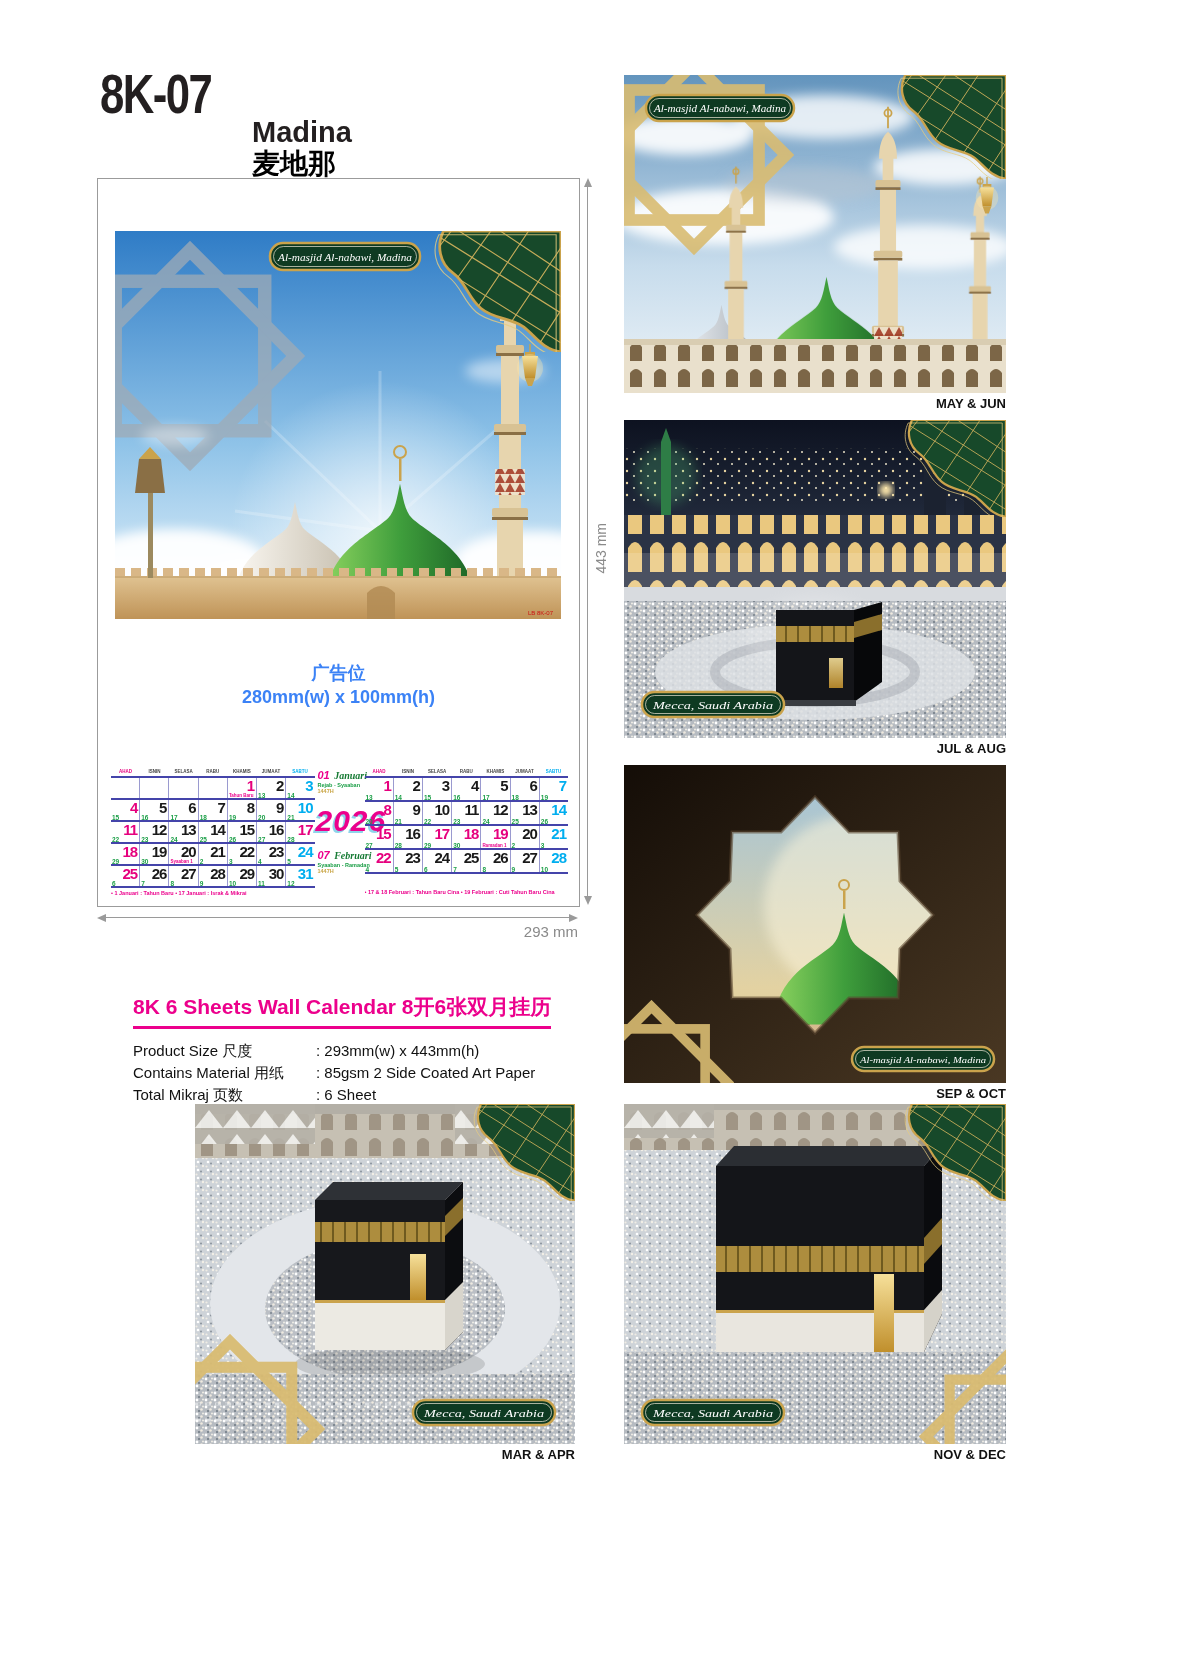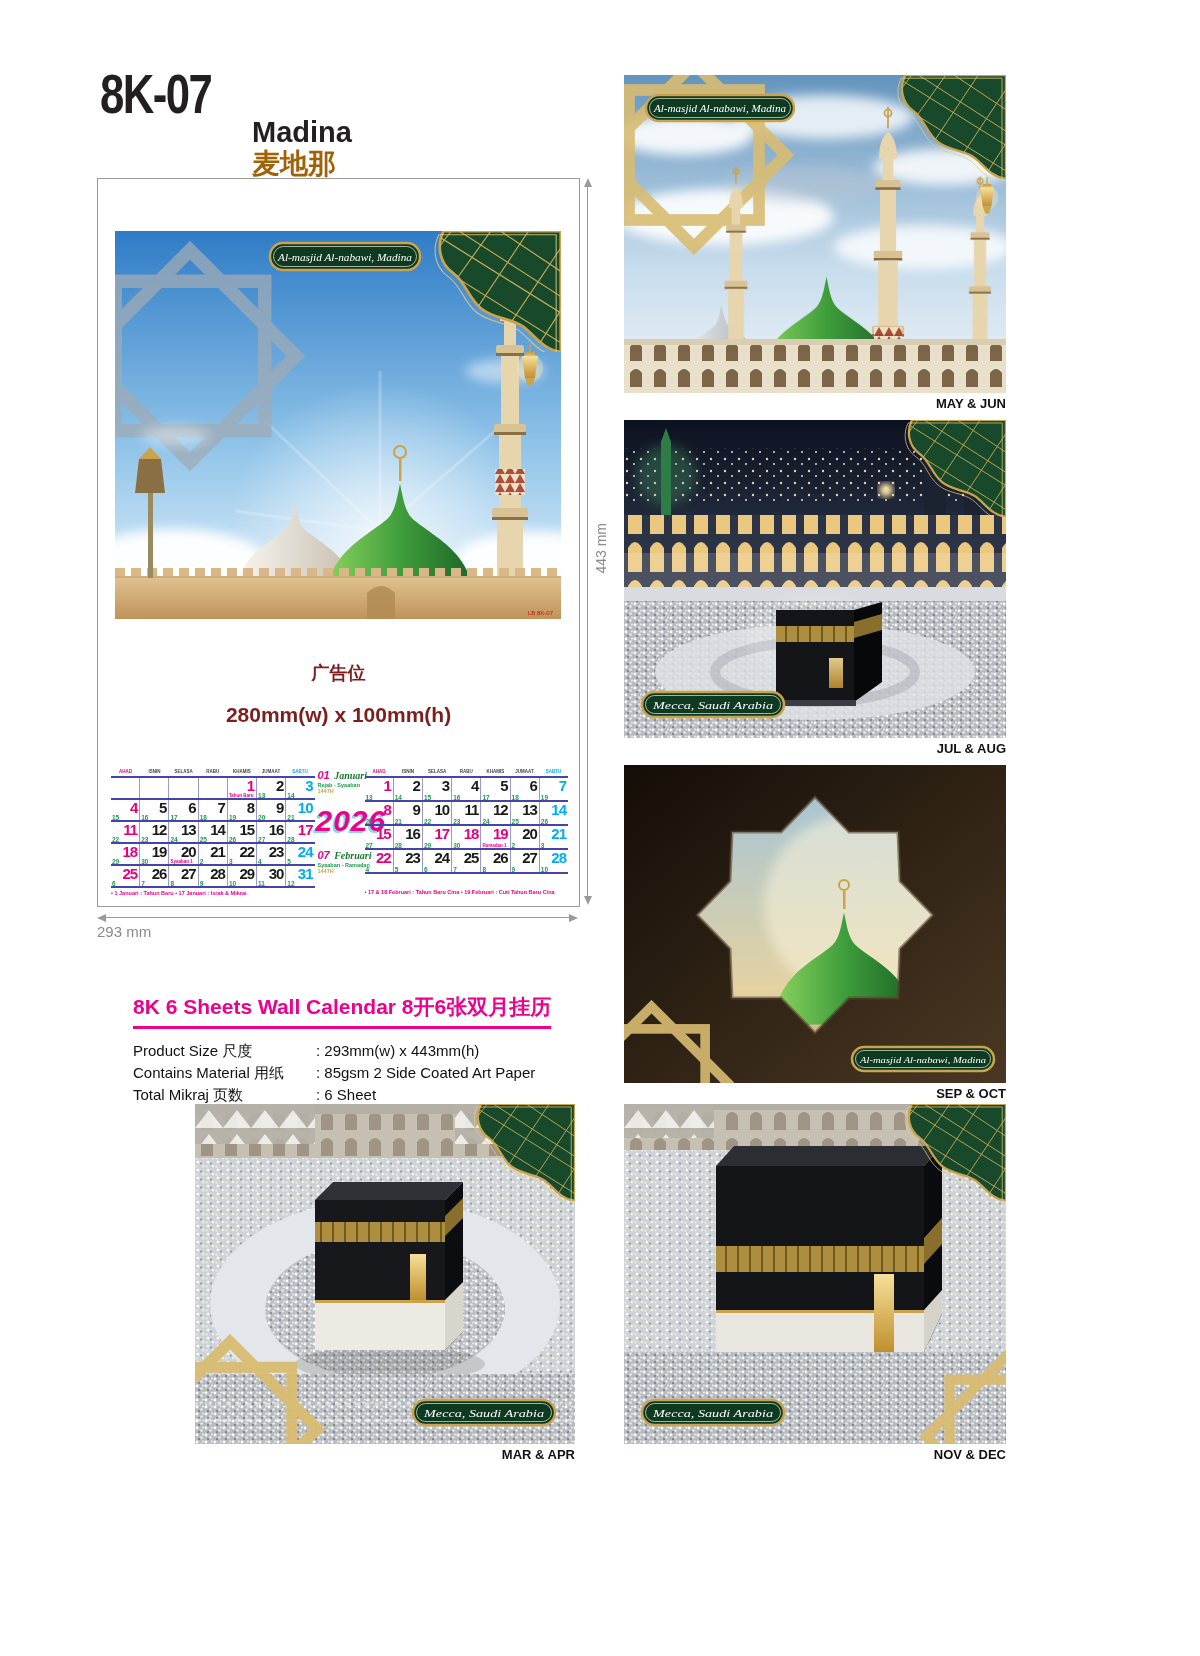--- a/index.html
+++ b/index.html
@@ -5,30 +5,30 @@
   html,body{margin:0;padding:0;background:#fff;}
   .page{position:relative;width:1200px;height:1656px;background:#ffffff;
         font-family:"Liberation Sans",sans-serif;overflow:hidden;}
 
   
   .hdr{position:absolute;left:100px;top:66px;}
   .hdr-code{font-size:56px;font-weight:800;color:#231f20;letter-spacing:-2px;
             transform:scaleX(.78);transform-origin:left top;line-height:1;}
   .hdr-sub{position:absolute;left:152px;top:4px;white-space:nowrap;margin-top:47px;}
   .hdr-en{font-size:29px;font-weight:bold;color:#231f20;line-height:1.05;}
-  .hdr-zh{font-size:28px;font-weight:bold;color:#a16207;line-height:1.2;}
+  .hdr-zh{font-size:28px;font-weight:bold;color:#000000;line-height:1.2;}
 
   
   .preview-box{position:absolute;left:97px;top:178px;width:481px;height:727px;
                border:1px solid #9b9b9b;background:#fff;}
   .photo-main{position:absolute;left:17px;top:52px;width:446px;height:388px;}
-  .ad{position:absolute;left:0;top:482px;width:100%;text-align:center;color:#7f1d1d;}
+  .ad{position:absolute;left:0;top:482px;width:100%;text-align:center;color:#3b82f6;}
   .ad-zh{font-size:18px;font-weight:bold;}
   .ad-en{font-size:16px;font-weight:bold;margin-top:1px;}
-  .ad-size{font-size:21px;font-weight:bold;margin-top:18px;}
+  .ad-size{font-size:18px;font-weight:bold;margin-top:2px;}
 
   
   .cal-strip{position:absolute;left:13px;top:588px;width:457px;height:128px;display:flex;}
   .cal-table{width:205px;display:flex;flex-direction:column;}
   .cal-wd{display:flex;height:9px;border-bottom:2px solid #4444aa;}
   .cal-wd span{flex:1;font-size:4.5px;font-weight:bold;text-align:center;
                white-space:nowrap;overflow:hidden;line-height:9px;}
   .cal-row{display:flex;height:22px;border-bottom:2px solid #4444aa;}
   .cal-cell{flex:1;position:relative;border-right:1px solid #9a9ad0;}
   .cal-cell:last-child{border-right:none;}
@@ -60,21 +60,21 @@
   .arr.up{left:0;top:0;border-left:4px solid transparent;border-right:4px solid transparent;
           border-bottom:9px solid #9a9a9a;}
   .arr.dn{left:0;bottom:0;border-left:4px solid transparent;border-right:4px solid transparent;
           border-top:9px solid #9a9a9a;}
   .arr.lf{left:0;top:0;border-top:4px solid transparent;border-bottom:4px solid transparent;
           border-right:9px solid #9a9a9a;}
   .arr.rt{right:0;top:0;border-top:4px solid transparent;border-bottom:4px solid transparent;
           border-left:9px solid #9a9a9a;}
   .dim-label-v{position:absolute;left:9px;top:345px;color:#8a8a8a;font-size:14px;
                writing-mode:vertical-rl;transform:rotate(180deg);}
-  .dim-label-h{position:absolute;left:0;width:100%;top:9px;text-align:left;
+  .dim-label-h{position:absolute;left:0;width:100%;top:9px;text-align:right;
                color:#8a8a8a;font-size:15px;}
 
   
   .prod{position:absolute;left:133px;top:993px;}
   .prod-title{font-size:21px;font-weight:bold;color:#ec008c;padding-bottom:5px;
               border-bottom:3px solid #ec008c;white-space:nowrap;}
   .prod-rows{margin-top:11px;}
   .prod-row{display:flex;font-size:15px;font-weight:normal;color:#111;line-height:22px;}
   .prod-row .pl{width:183px;}
 

